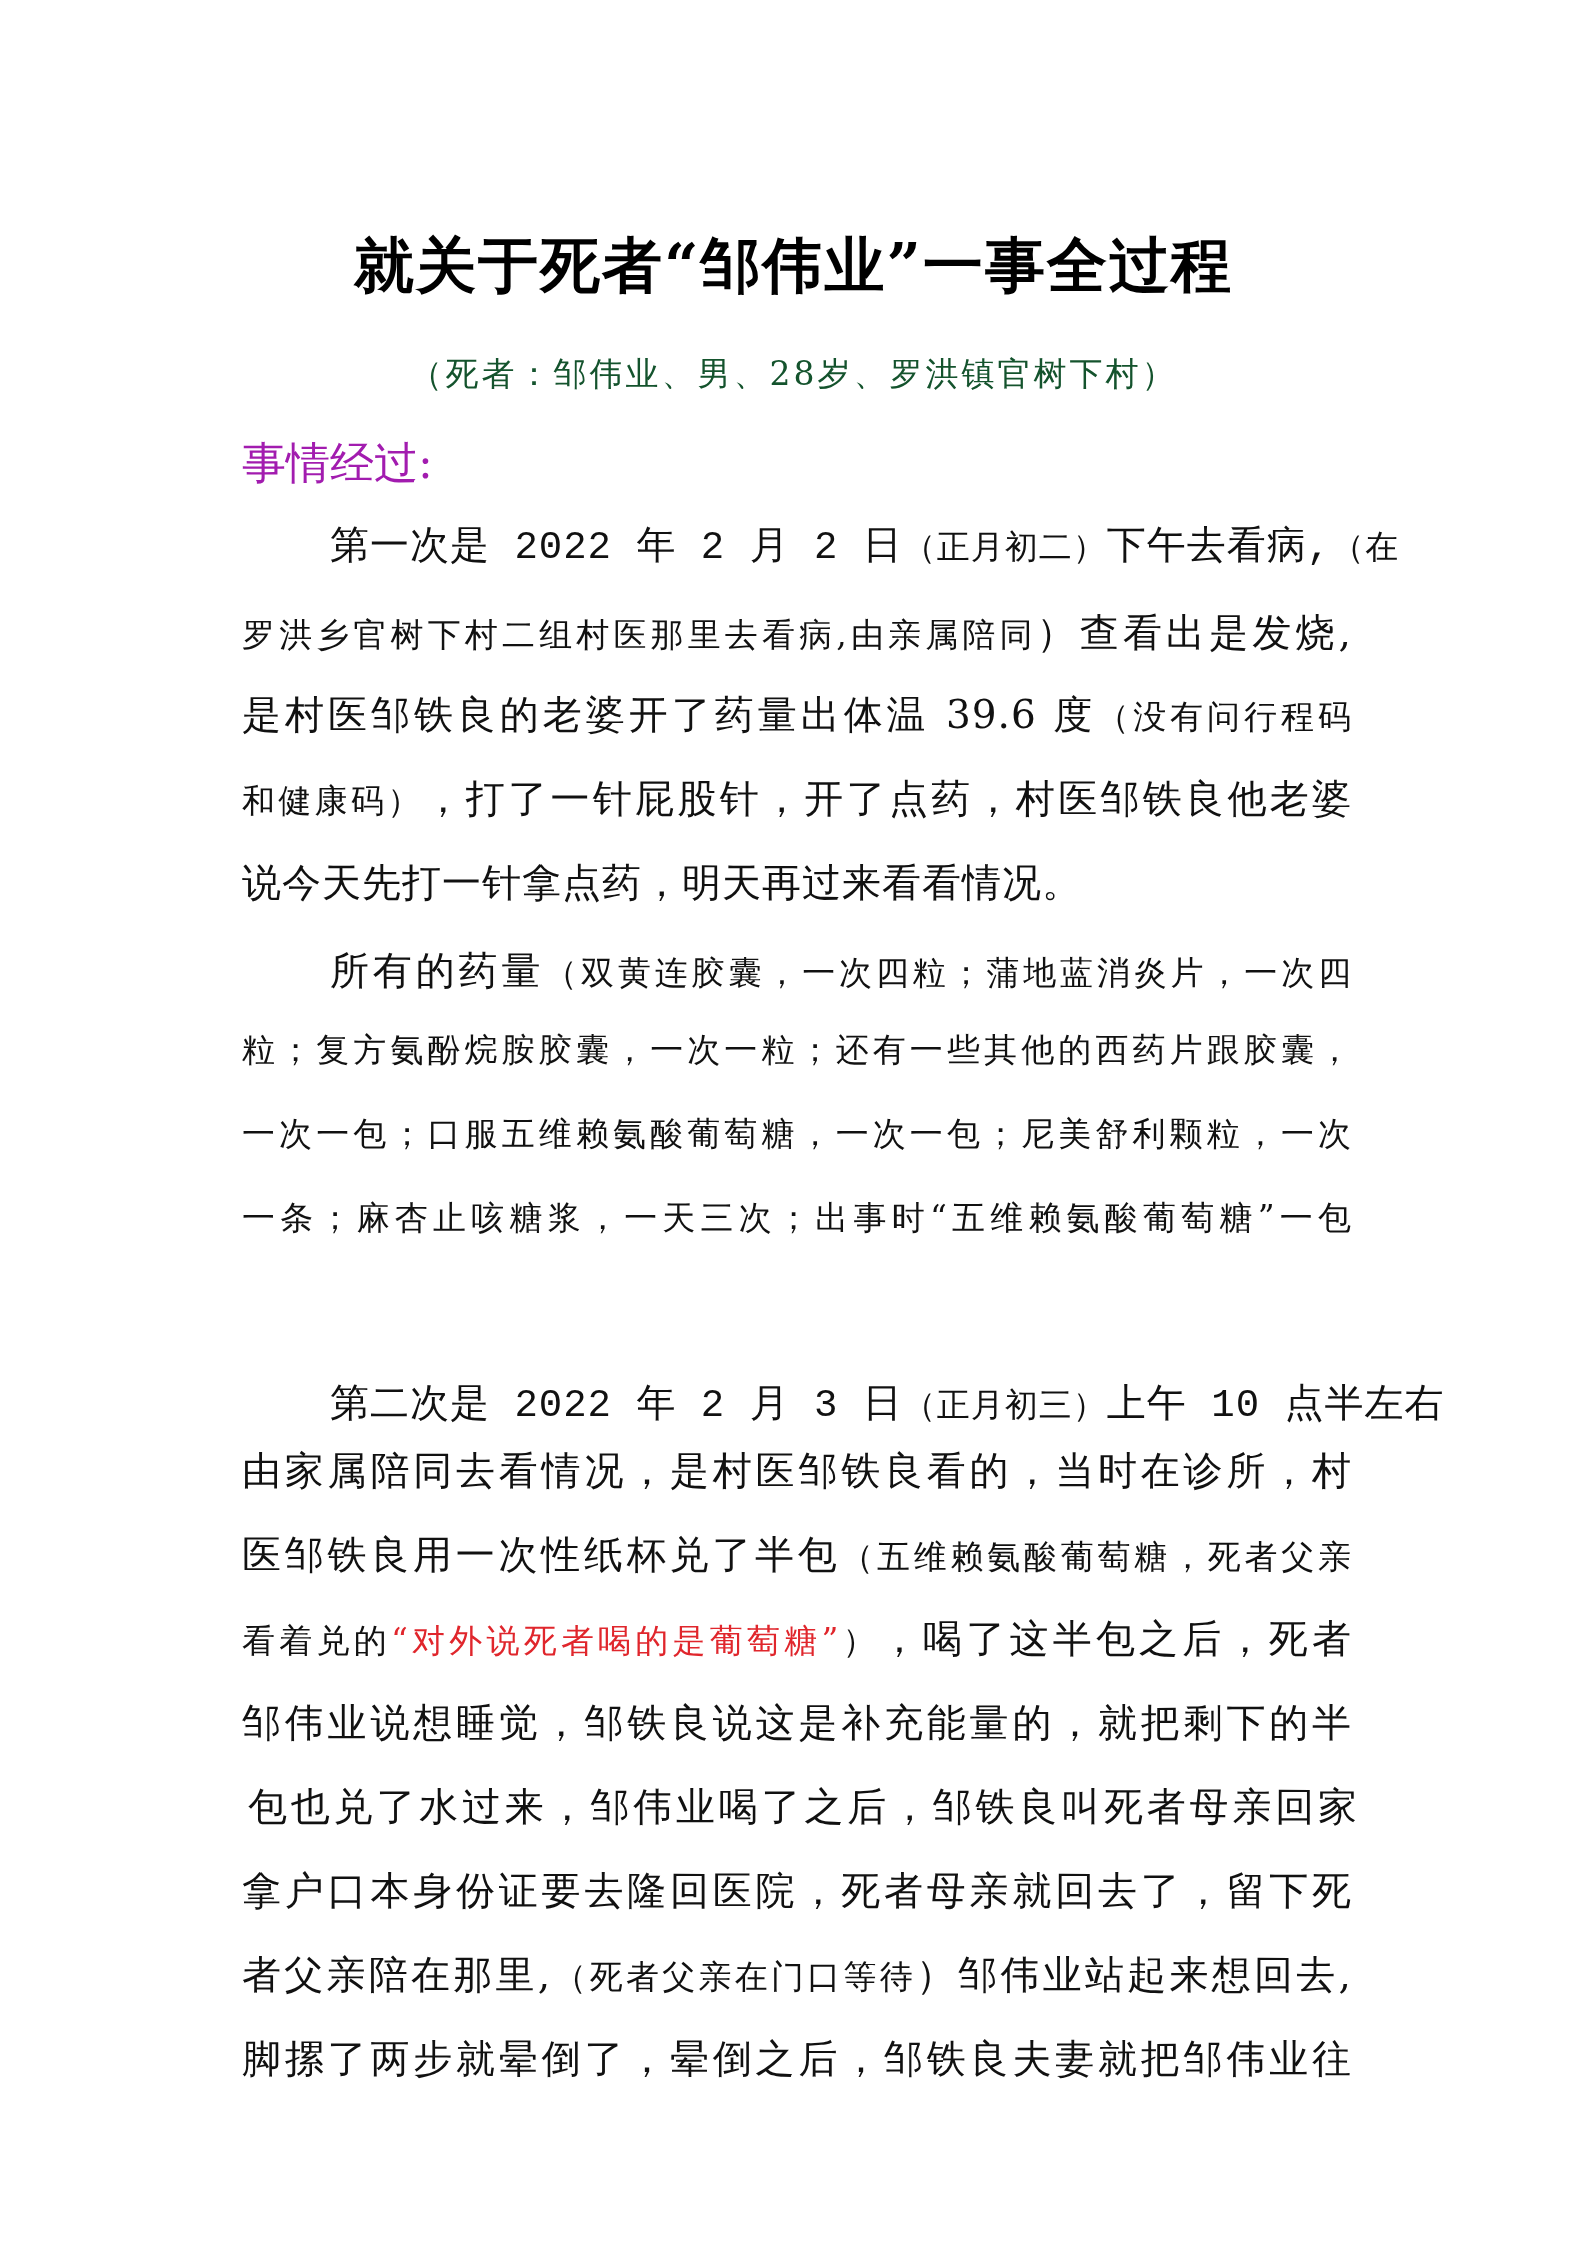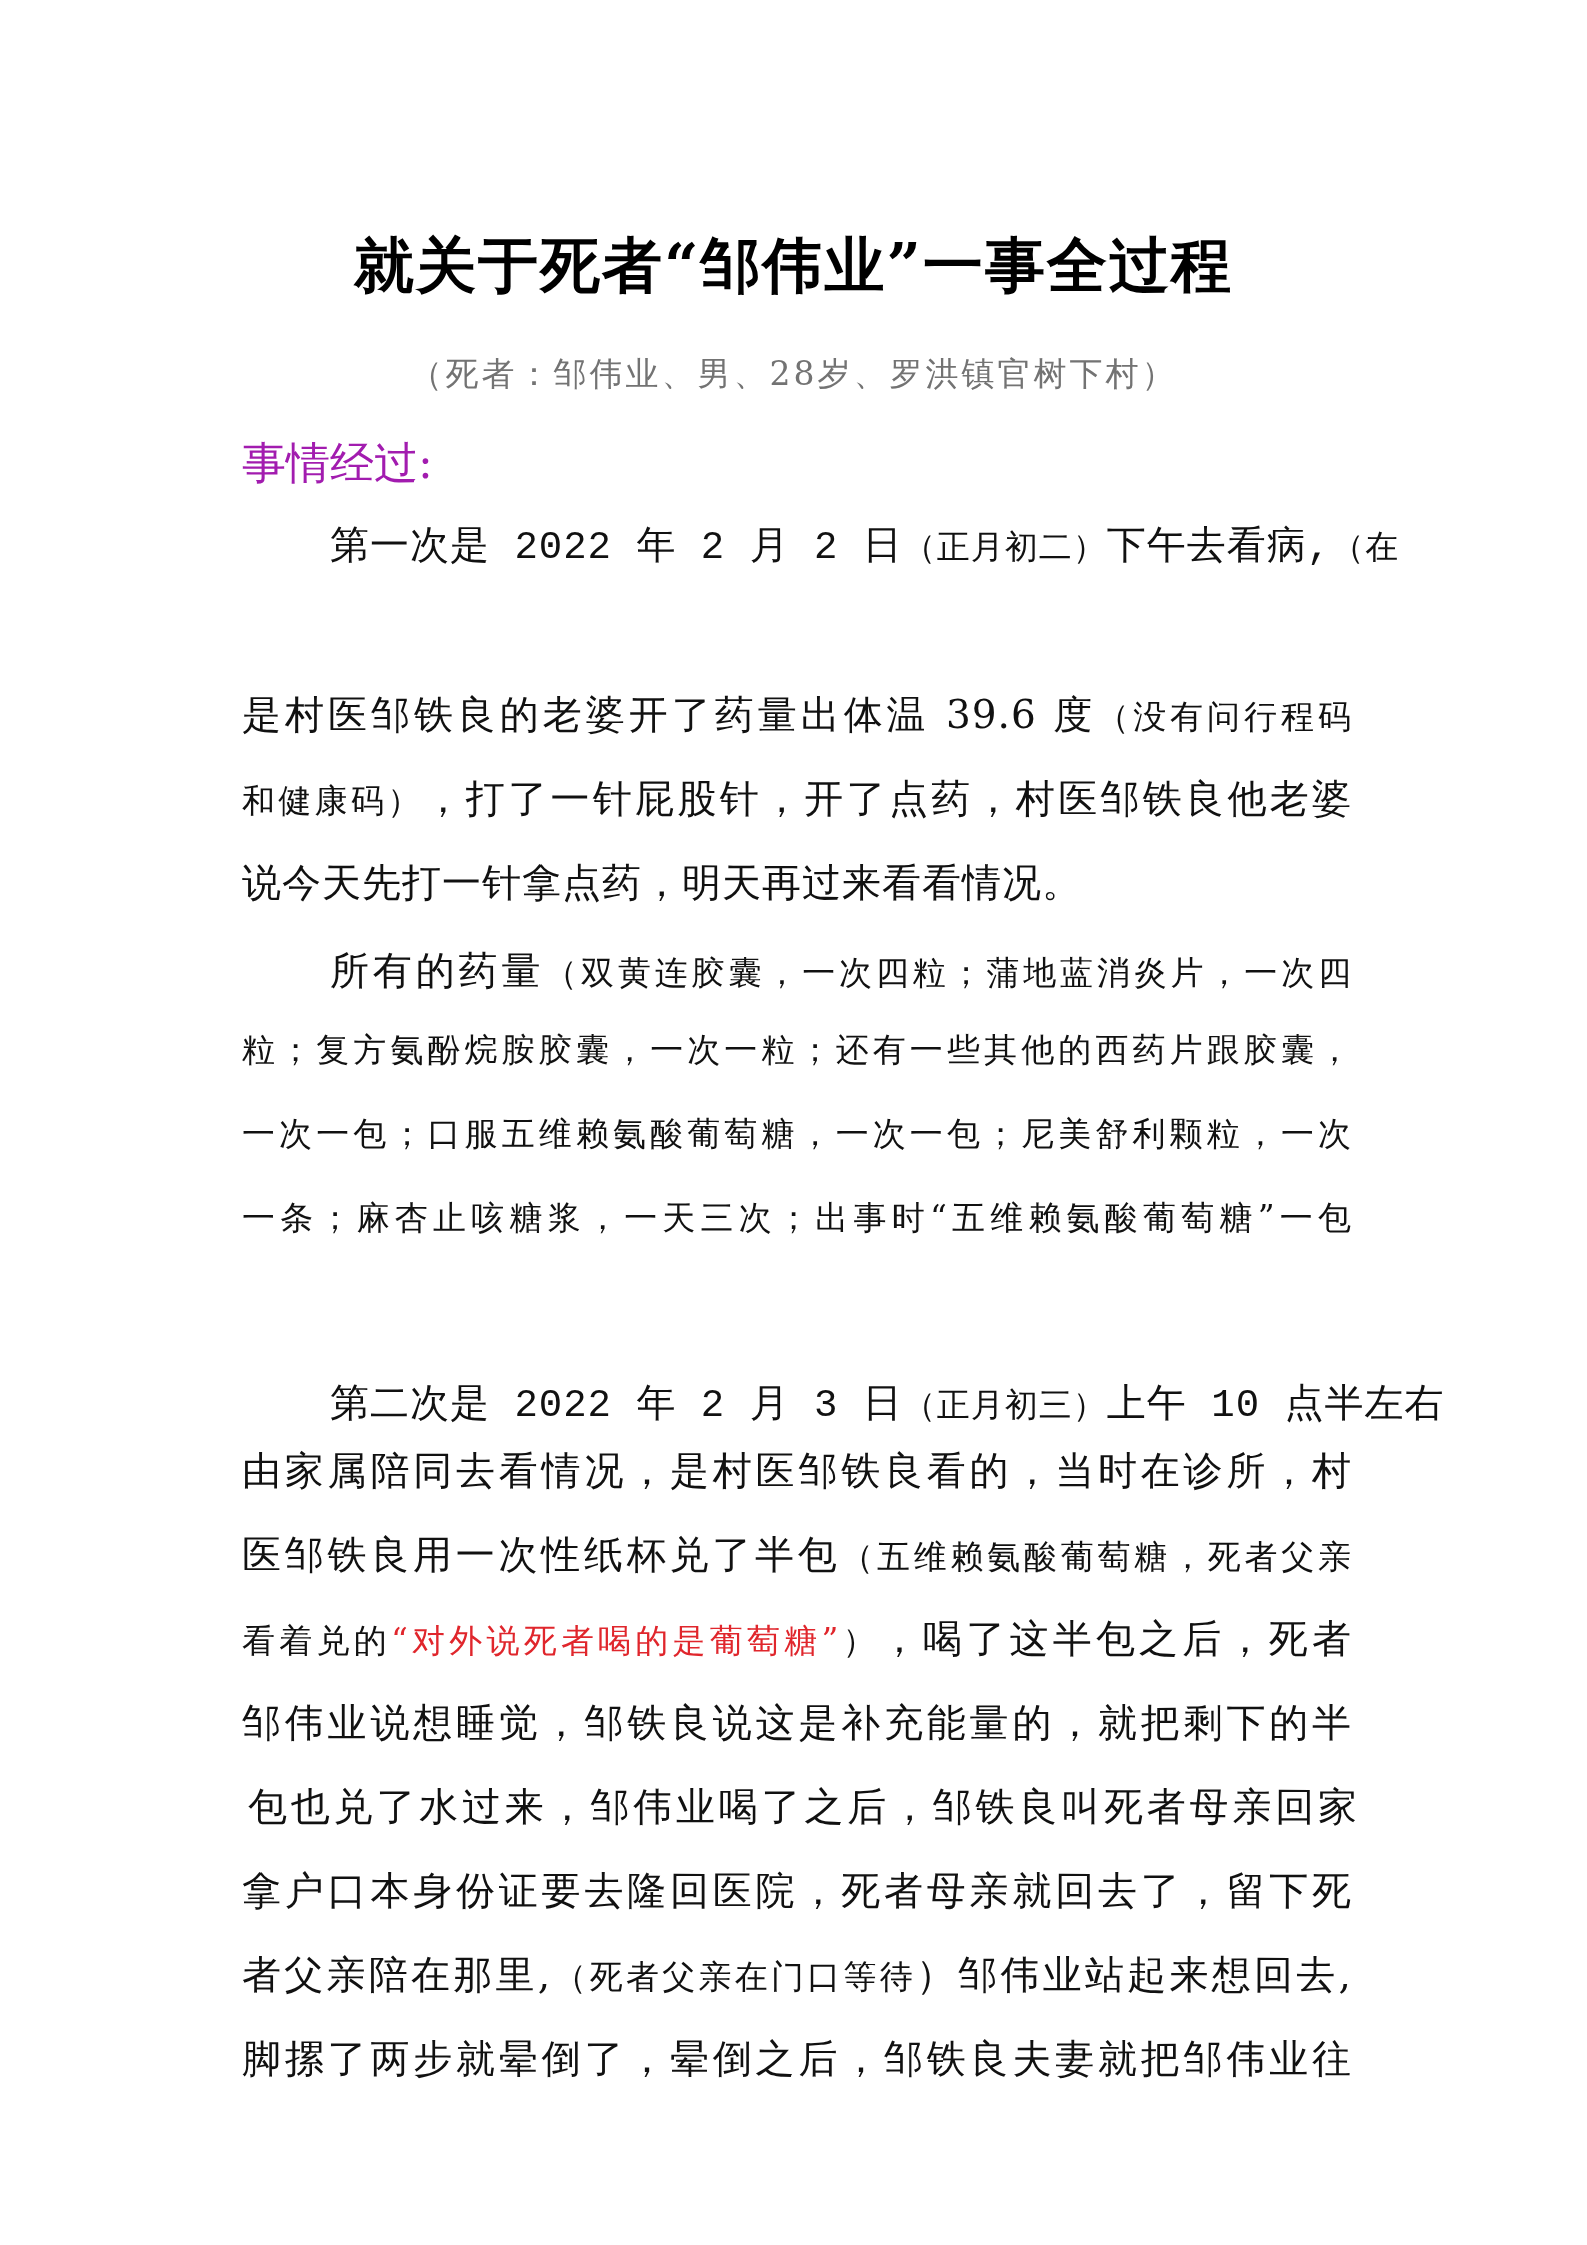--- a/index.html
+++ b/index.html
@@ -2,38 +2,39 @@
 <html><head>
   <meta charset="utf-8">
   <style>
     html, body { margin: 0; padding: 0; background: #ffffff; }
     body { width: 1587px; height: 2245px; position: relative; overflow: hidden;
            font-family: "DejaVu Serif", "Liberation Serif", serif; color: #111; }
     .page { position: absolute; left: 0; top: 16px; width: 1335px; height: 2245px; padding-left: 16px; }
     .title { position: absolute; left: 0; width: 1587px; top: 210px; text-align: center;
              font-size: 60px; font-weight: bold; letter-spacing: 2px; color: #000; }
     .subtitle { position: absolute; left: 0; width: 1587px; top: 336px; text-align: center;
-                font-size: 33px; color: #737373; letter-spacing: 3px; }
+                font-size: 33px; color: #14532d; letter-spacing: 3px; }
     .line { position: absolute; left: 242px; width: 1110px; white-space: nowrap;
             font-size: 39px; color: #111; letter-spacing: 1px; }
     .line.j { text-align: justify; text-align-last: justify; }
     .line.indent { left: 330px; width: 1022px; font-family: Liberation Mono, monospace; }
     .small { font-size: 33px; }
     .red { color: #e0262c; }
     .heading { position: absolute; left: 242px; top: 418px; font-size: 44px; color: #a21caf; }
   </style>
 </head>
 <body>
 
 <div class="page">
   <div class="title">就关于死者“邹伟业”一事全过程</div>
   <div class="subtitle">（死者：邹伟业、男、28岁、罗洪镇官树下村）</div>
   <div class="heading">事情经过:</div>
 
   <div class="line indent j" style="top:502px;"><span>第一次是 2022 年 2 月 2 日</span><span class="small">（正月初二）</span><span>下午去看病,</span><span class="small">（在</span></div>
+  <div class="line j small" style="top:590px;"><span>罗洪乡官树下村二组村医那里去看病,由亲属陪同</span><span style="font-size:39px">）查看出是发烧,</span></div>
   <div class="line j" style="top:672px;"><span>是村医邹铁良的老婆开了药量出体温 39.6 度</span><span class="small">（没有问行程码</span></div>
   <div class="line j" style="top:756px;"><span class="small">和健康码）</span><span>，打了一针屁股针，开了点药，村医邹铁良他老婆</span></div>
   <div class="line" style="top:840px;">说今天先打一针拿点药，明天再过来看看情况。</div>
 
   <div class="line indent j" style="top:928px;"><span>所有的药量</span><span class="small">（双黄连胶囊，一次四粒；蒲地蓝消炎片，一次四</span></div>
   <div class="line j small" style="top:1012px;">粒；复方氨酚烷胺胶囊，一次一粒；还有一些其他的西药片跟胶囊，</div>
   <div class="line j small" style="top:1096px;">一次一包；口服五维赖氨酸葡萄糖，一次一包；尼美舒利颗粒，一次</div>
   <div class="line j small" style="top:1180px;">一条；麻杏止咳糖浆，一天三次；出事时“五维赖氨酸葡萄糖”一包</div>
 
   <div class="line indent j" style="top:1344px;margin-top:16px;"><span>第二次是 2022 年 2 月 3 日</span><span class="small">（正月初三）</span><span>上午 10 点半左右</span></div>

